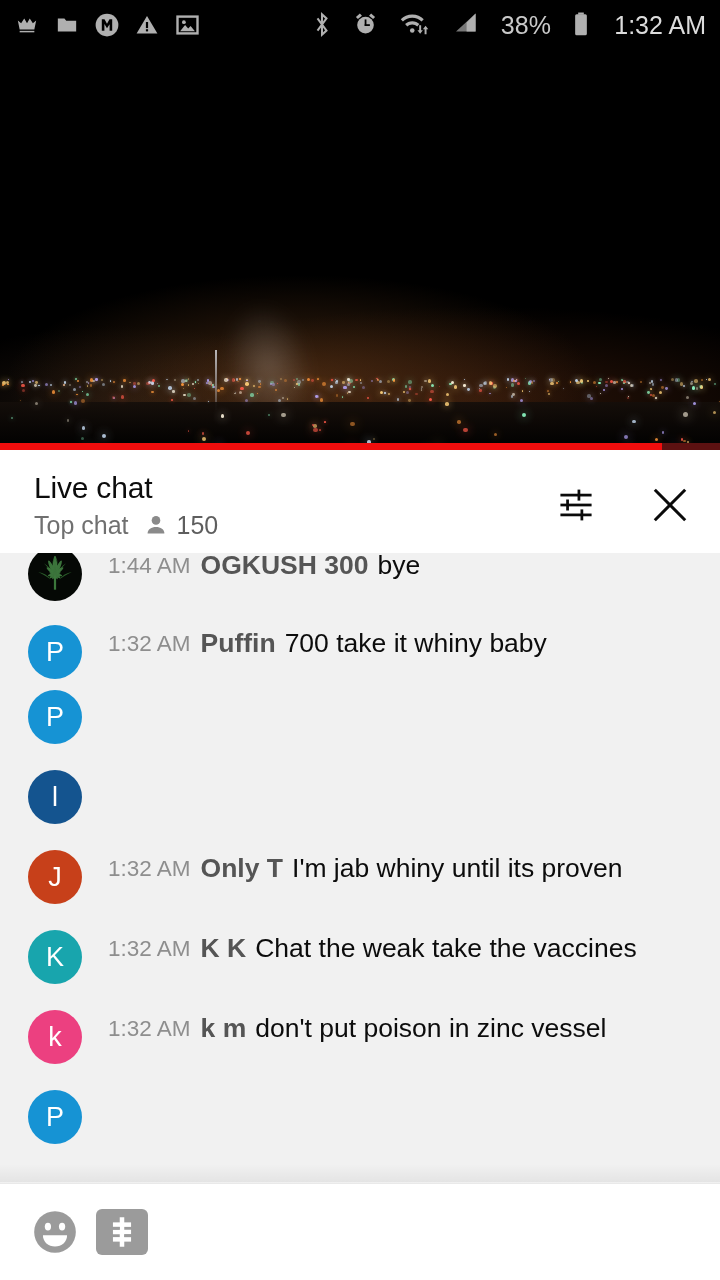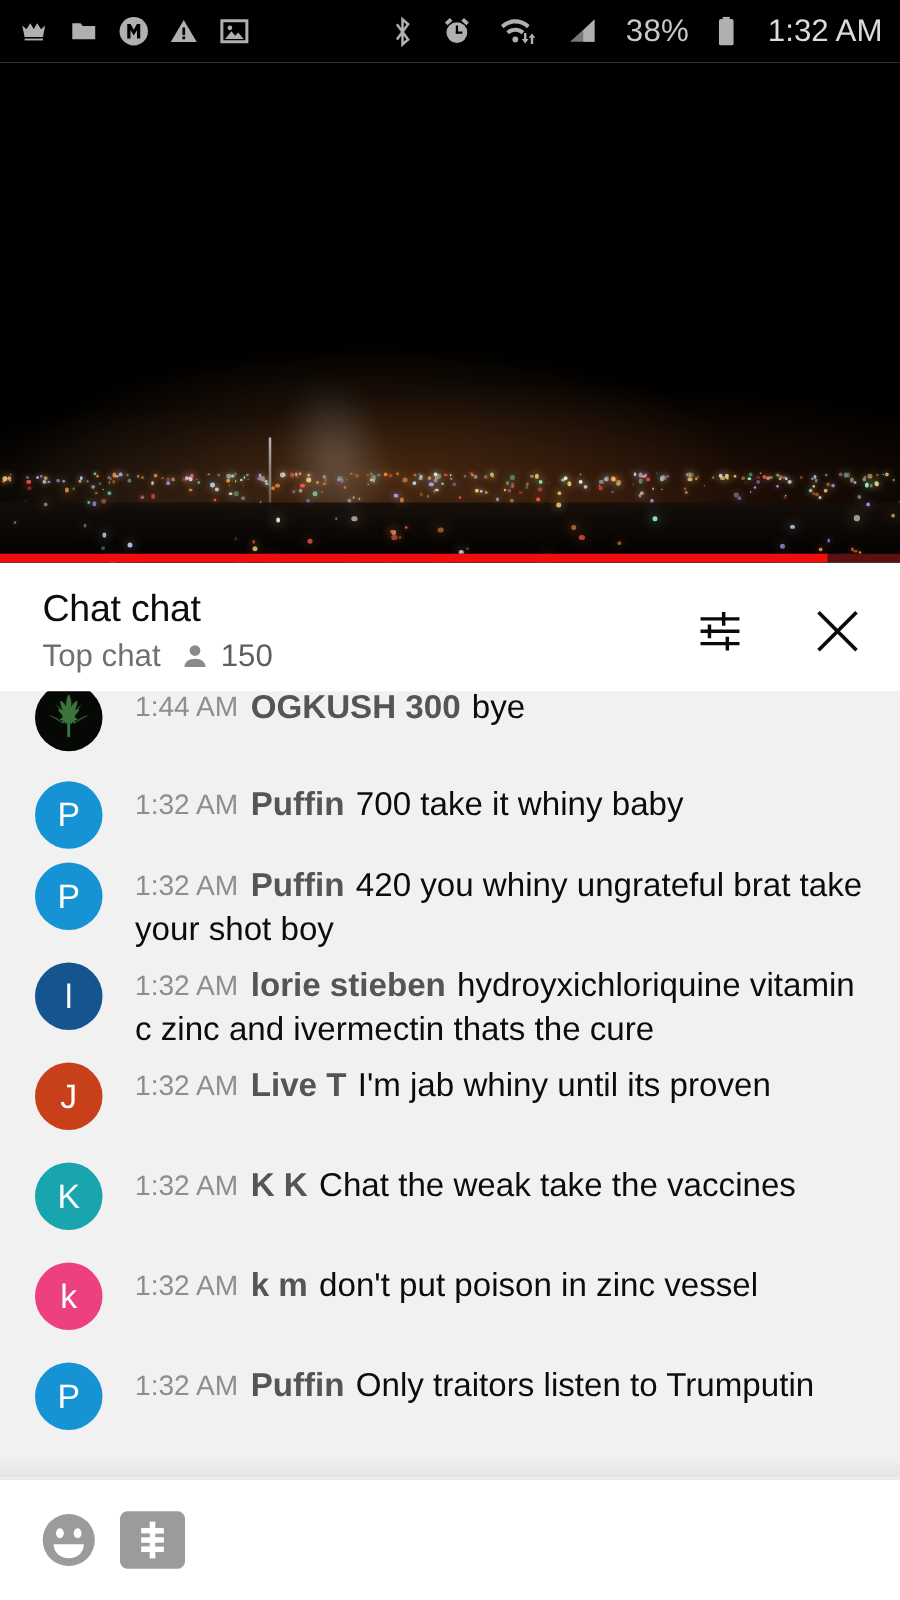--- a/index.html
+++ b/index.html
@@ -11,21 +11,21 @@
   }
   #app { position:relative; width:720px; height:1280px; }
 
   
   .statusbar {
     position:absolute; top:0; left:0; width:720px; height:50px;
     background:#000; display:flex; align-items:center;
     padding:0 14px 0 14px;
   }
   .sb-left { display:flex; align-items:center; gap:14px; }
-  .sb-right { margin-left:auto; display:flex; align-items:center; gap:22px; }
+  .sb-right { margin-left:auto; display:flex; align-items:flex-start; gap:22px; }
   .sb-ico { fill:#b0b0b0; display:block; }
   .sb-text {
     color:#c9c9c9; font-size:25px; letter-spacing:.2px;
     font-family:"Liberation Sans", sans-serif;
   }
   .sb-time { color:#dcdcdc; font-size:25px; margin-left:3px; }
 
   
   .video {
     position:absolute; top:50px; left:0; width:720px; height:400px;
@@ -549,21 +549,21 @@
         <span class="dot" style="left:220.7px;top:31.8px;width:3.8px;height:3.8px;background:#fff6e0;opacity:0.89;box-shadow:0 0 9.0px #fff6e0;"></span>
         <span class="dot" style="left:372.8px;top:55.5px;width:2.3px;height:2.3px;background:#ffd27a;opacity:0.33;box-shadow:0 0 5.4px #ffd27a;"></span>
       </div>
     <div class="progress-bg">
       <div class="progress-fill" id="progfill" style="width: 92%;"></div>
     </div>
   </div>
 
   <div class="chat-header">
     <div class="ch-titles">
-      <div class="ch-title">Chat chat</div>
+      <div class="ch-title">Live chat</div>
       <div class="ch-sub">
         <span>Top chat</span>
         <svg width="24" height="24" viewBox="0 0 24 24" style="margin-left:6px;">
           <circle cx="12" cy="7.4" r="4.3" fill="#8a8a8a"></circle>
           <path fill="#8a8a8a" d="M3.6 20.6c0-4.3 3.8-6.6 8.4-6.6s8.4 2.3 8.4 6.6H3.6z"></path>
         </svg>
         <span class="ch-count">150</span>
       </div>
     </div>
     <div class="ch-actions">
@@ -622,51 +622,48 @@
       <div class="msg" style="position: absolute; left: 0px; top: 70px; width: 720px;">
         <div class="avatar" style="background: rgb(22, 147, 212);">
           <span>P</span>
         </div>
         <div class="msg-body"><span class="msg-time">1:32 AM</span><span class="msg-author">Puffin</span><span class="msg-text">700 take it whiny baby</span></div>
       </div>
       <div class="msg" style="position: absolute; left: 0px; top: 135px; width: 720px;">
         <div class="avatar" style="background: rgb(22, 147, 212);">
           <span>P</span>
         </div>
-        <div class="msg-body"><span class="msg-time">1:32 AM</span><span class="msg-author">Puffin</span><span class="msg-text">420 you whiny ungrateful brat take your shot boy</span></div>
       </div>
       <div class="msg" style="position: absolute; left: 0px; top: 215px; width: 720px;">
         <div class="avatar" style="background: rgb(20, 84, 143);">
           <span>l</span>
         </div>
-        <div class="msg-body"><span class="msg-time">1:32 AM</span><span class="msg-author">lorie stieben</span><span class="msg-text">hydroyxichloriquine vitamin c zinc and ivermectin thats the cure</span></div>
       </div>
       <div class="msg" style="position: absolute; left: 0px; top: 295px; width: 720px;">
         <div class="avatar" style="background: rgb(199, 64, 26);">
           <span>J</span>
         </div>
-        <div class="msg-body"><span class="msg-time">1:32 AM</span><span class="msg-author">Live T</span><span class="msg-text">I'm jab whiny until its proven</span></div>
+        <div class="msg-body"><span class="msg-time">1:32 AM</span><span class="msg-author">Only T</span><span class="msg-text">I'm jab whiny until its proven</span></div>
       </div>
       <div class="msg" style="position: absolute; left: 0px; top: 375px; width: 720px;">
         <div class="avatar" style="background: rgb(24, 165, 173);">
           <span>K</span>
         </div>
         <div class="msg-body"><span class="msg-time">1:32 AM</span><span class="msg-author">K K</span><span class="msg-text">Chat the weak take the vaccines</span></div>
       </div>
       <div class="msg" style="position: absolute; left: 0px; top: 455px; width: 720px;">
         <div class="avatar" style="background: rgb(236, 64, 128);">
           <span>k</span>
         </div>
         <div class="msg-body"><span class="msg-time">1:32 AM</span><span class="msg-author">k m</span><span class="msg-text">don't put poison in zinc vessel</span></div>
       </div>
       <div class="msg" style="position: absolute; left: 0px; top: 535px; width: 720px;">
         <div class="avatar" style="background: rgb(22, 147, 212);">
           <span>P</span>
         </div>
-        <div class="msg-body"><span class="msg-time">1:32 AM</span><span class="msg-author">Puffin</span><span class="msg-text">Only traitors listen to Trumputin</span></div>
       </div>
     </div>
 
   <div class="input-shadow"></div>
   <div class="input-bar">
     <div class="emoji-btn">
       <svg width="50" height="50" viewBox="0 0 24 24">
         <circle cx="12" cy="12" r="10" fill="#9b9b9b"></circle>
         <ellipse cx="8.6" cy="9.4" rx="1.5" ry="1.9" fill="#fff"></ellipse>
         <ellipse cx="15.4" cy="9.4" rx="1.5" ry="1.9" fill="#fff"></ellipse>

